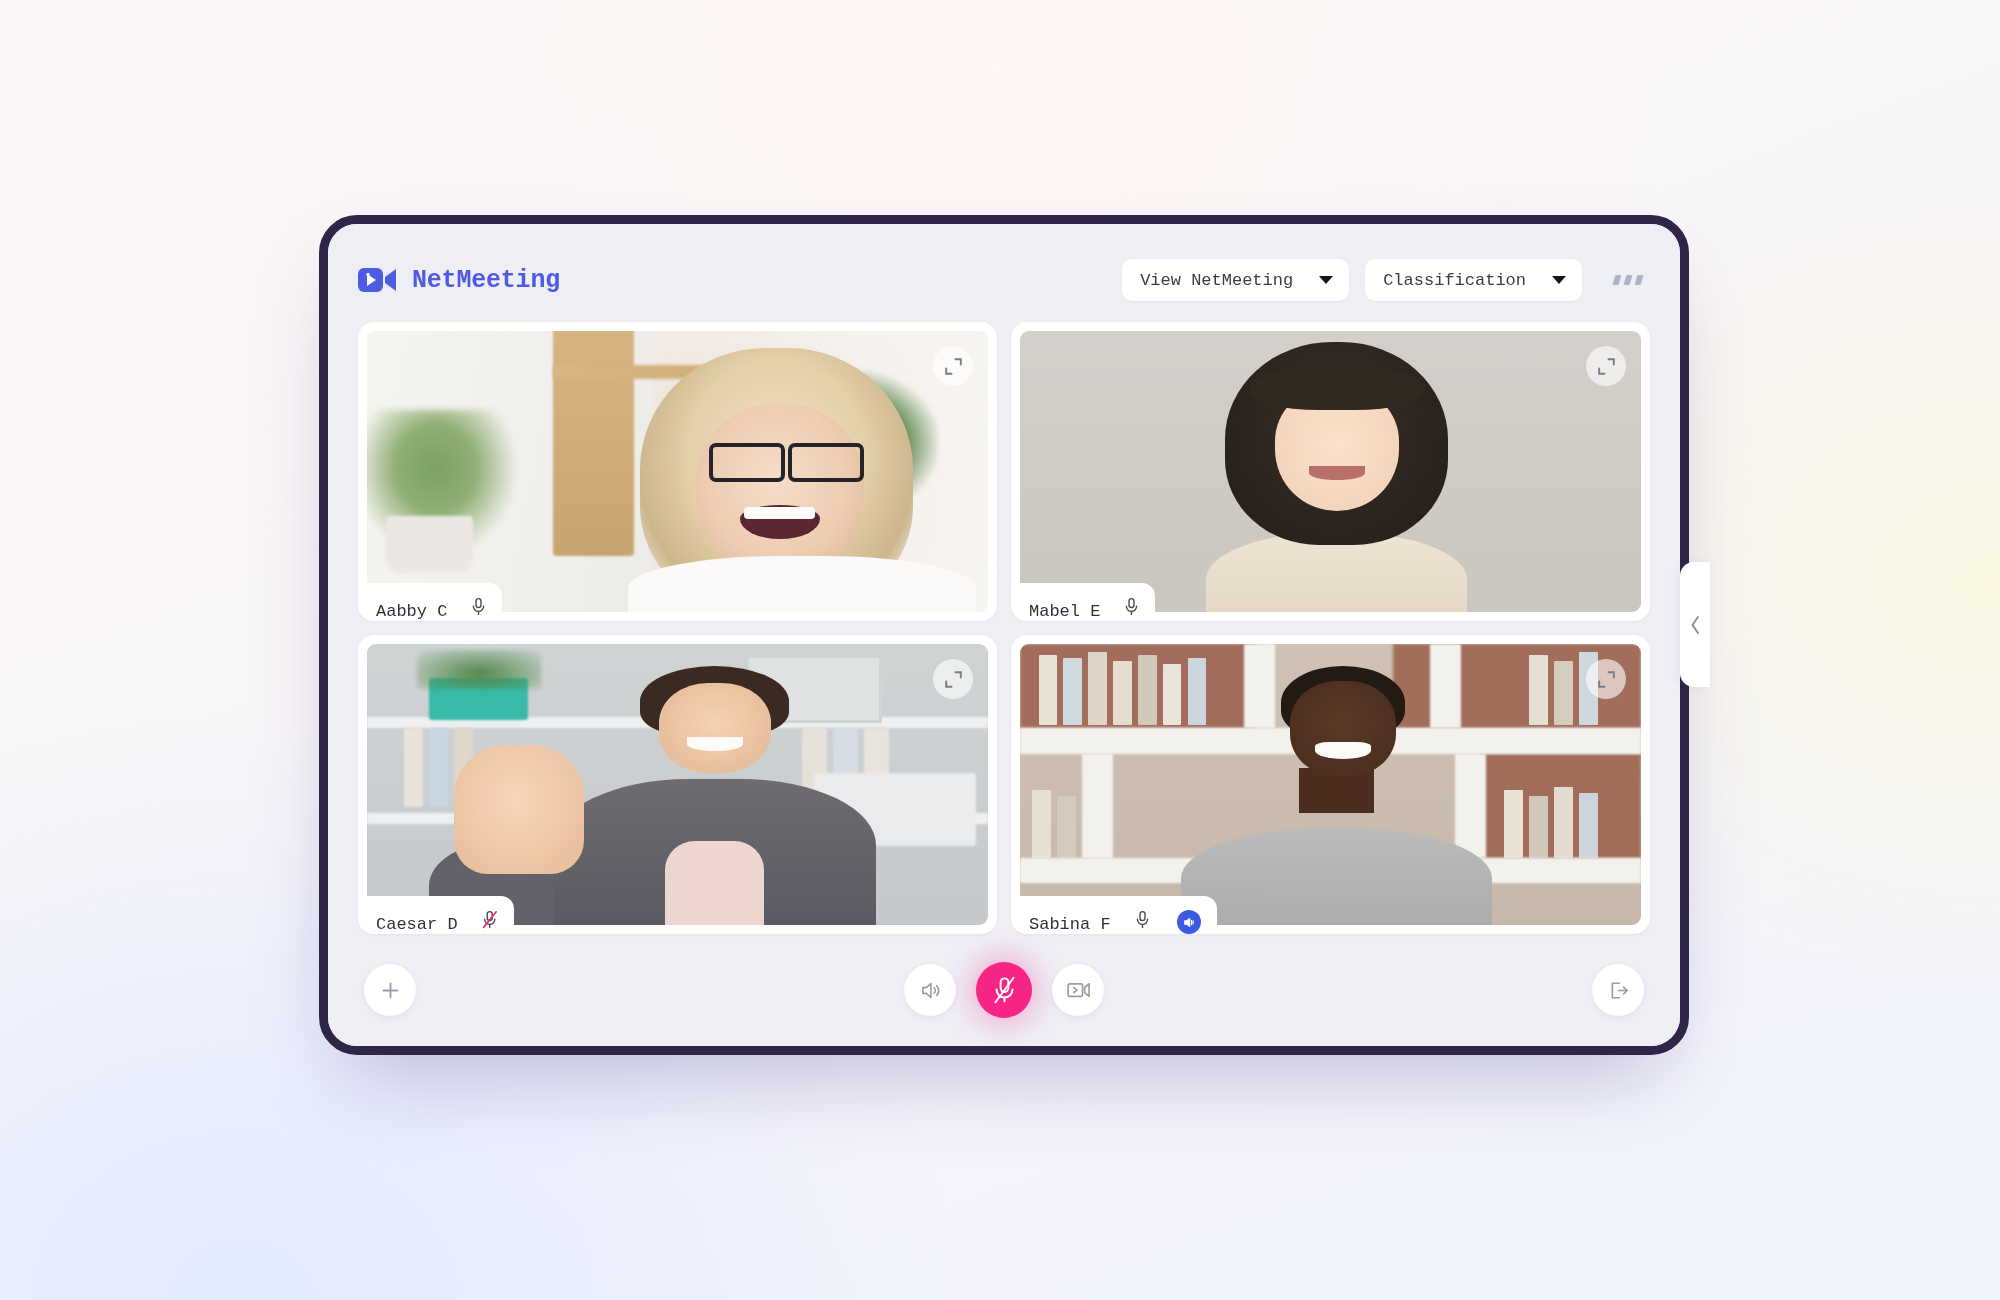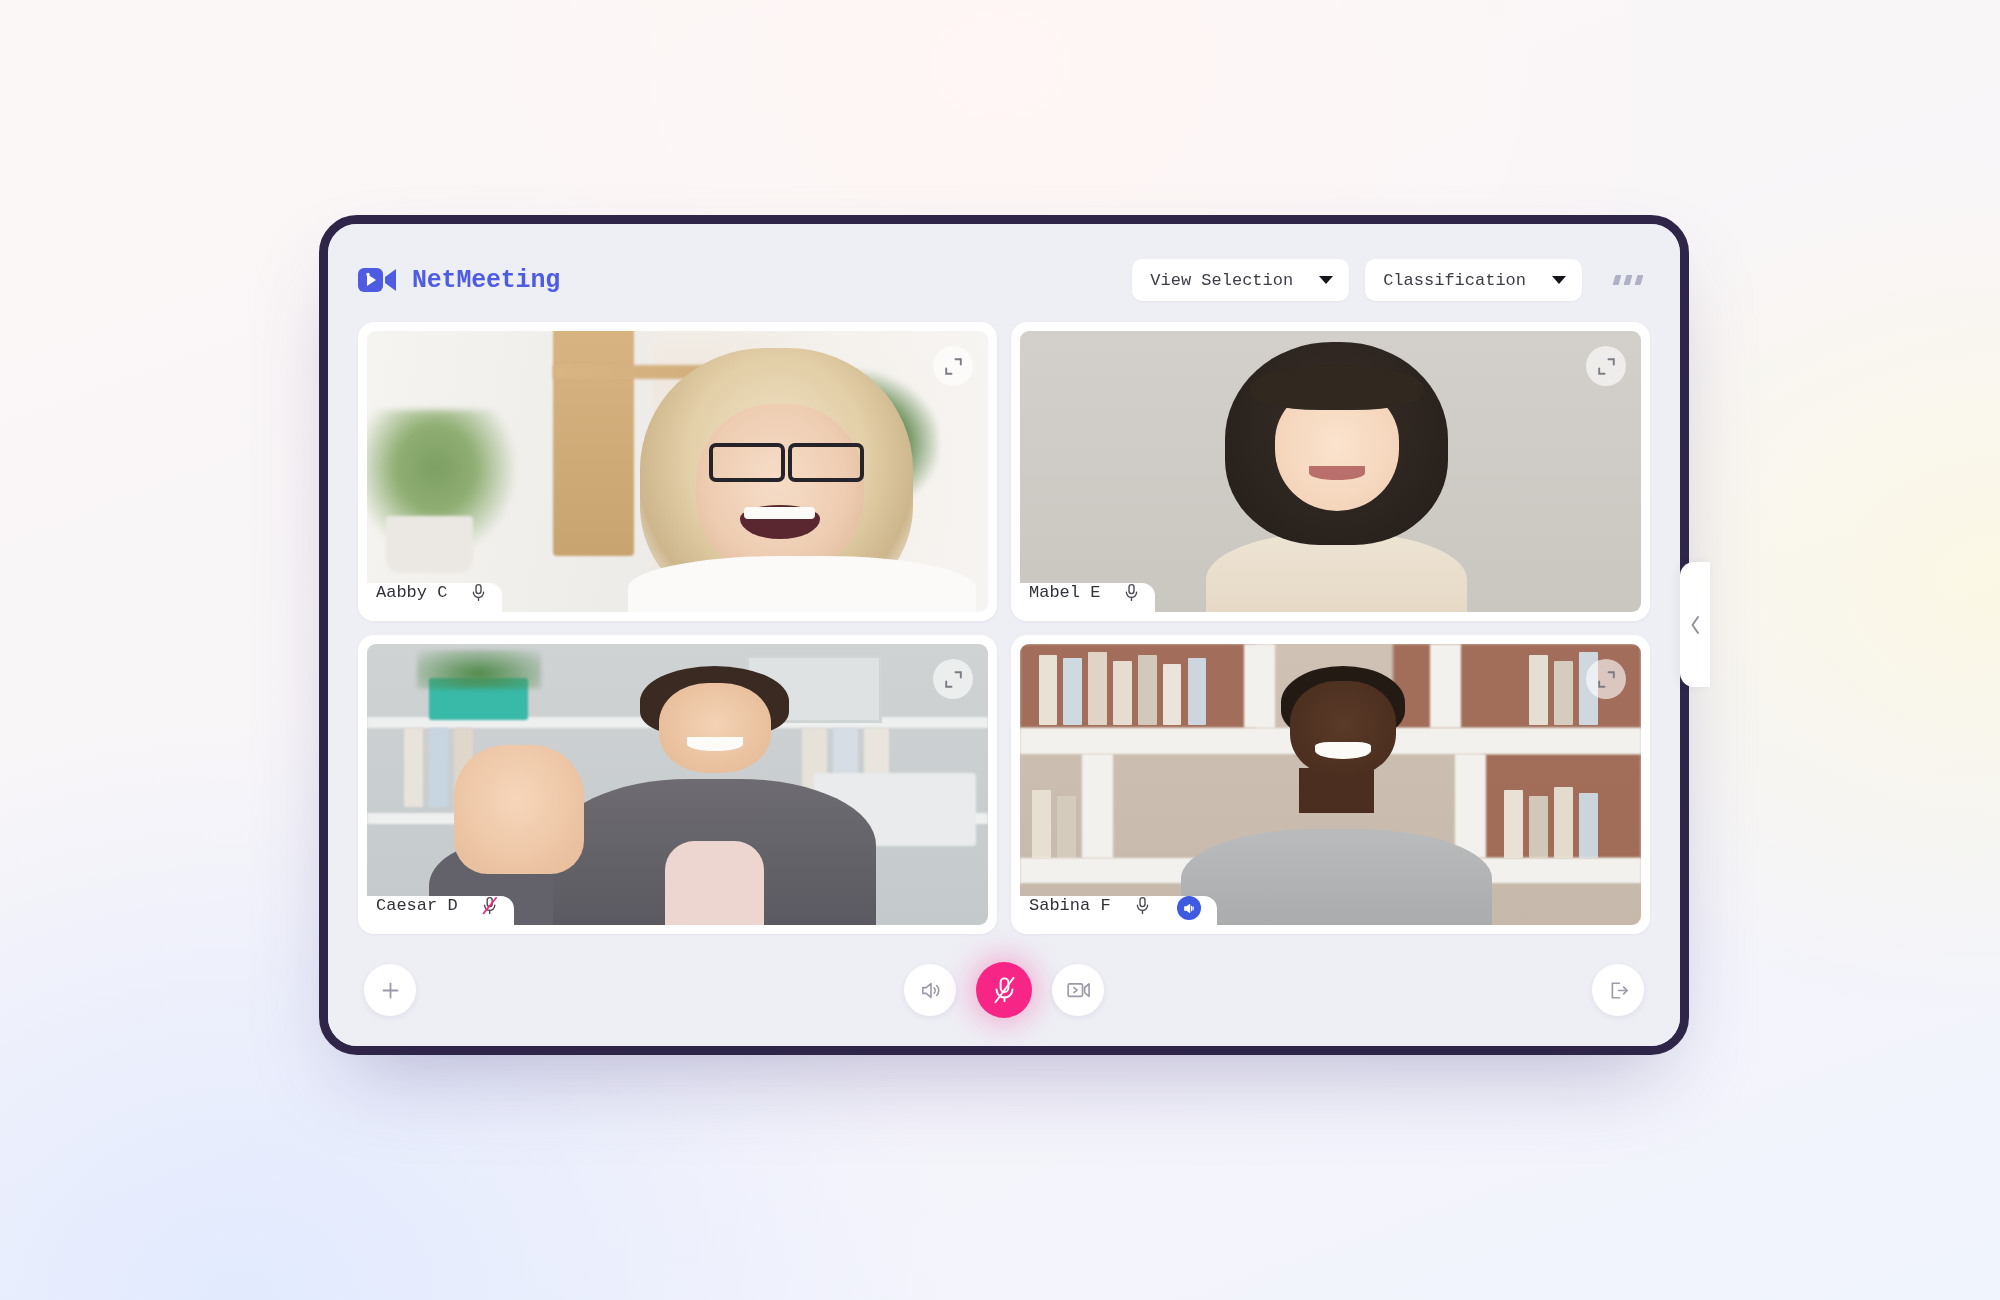--- a/index.html
+++ b/index.html
@@ -84,21 +84,21 @@
 
   .expand{
     position:absolute; top:24px; right:24px; width:40px; height:40px;
     border-radius:50%; background:rgba(255,255,255,0.62);
     display:flex; align-items:center; justify-content:center; cursor:pointer; z-index:4;
   }
 
   .namechip{
     position:absolute; left:0; bottom:0; z-index:5;
     background:#ffffff; border-top-right-radius:13px;
-    height:38px; display:flex; align-items:flex-start; gap:24px;
+    height:38px; display:flex; align-items:flex-end; gap:24px;
     padding:0 16px 0 18px;
   }
   .namechip-text{ font-size:17px; color:#31313a; white-space:nowrap; }
   .badge-speaker{
     width:24px;height:24px;border-radius:50%;background:#3d5ae0;
     display:flex;align-items:center;justify-content:center; margin-left:3px;
   }
 
   
   .toolbar{
@@ -251,21 +251,21 @@
               <path d="M9 9 L18 15 L9 21 Z" fill="#ffffff"></path>
               <circle cx="10" cy="9.5" r="1.7" fill="#ffffff"></circle>
             </svg>
           </span>
           <span class="brand-name">NetMeeting</span>
         </div>
 
         <div class="header-right">
 
           <div class="dropdown">
-            <span class="dropdown-label">View Selection</span>
+            <span class="dropdown-label">View NetMeeting</span>
             <span class="caret"></span>
           </div>
 
           <div class="dropdown">
             <span class="dropdown-label">Classification</span>
             <span class="caret"></span>
           </div>
 
           <div class="kebab">
             <i></i>

